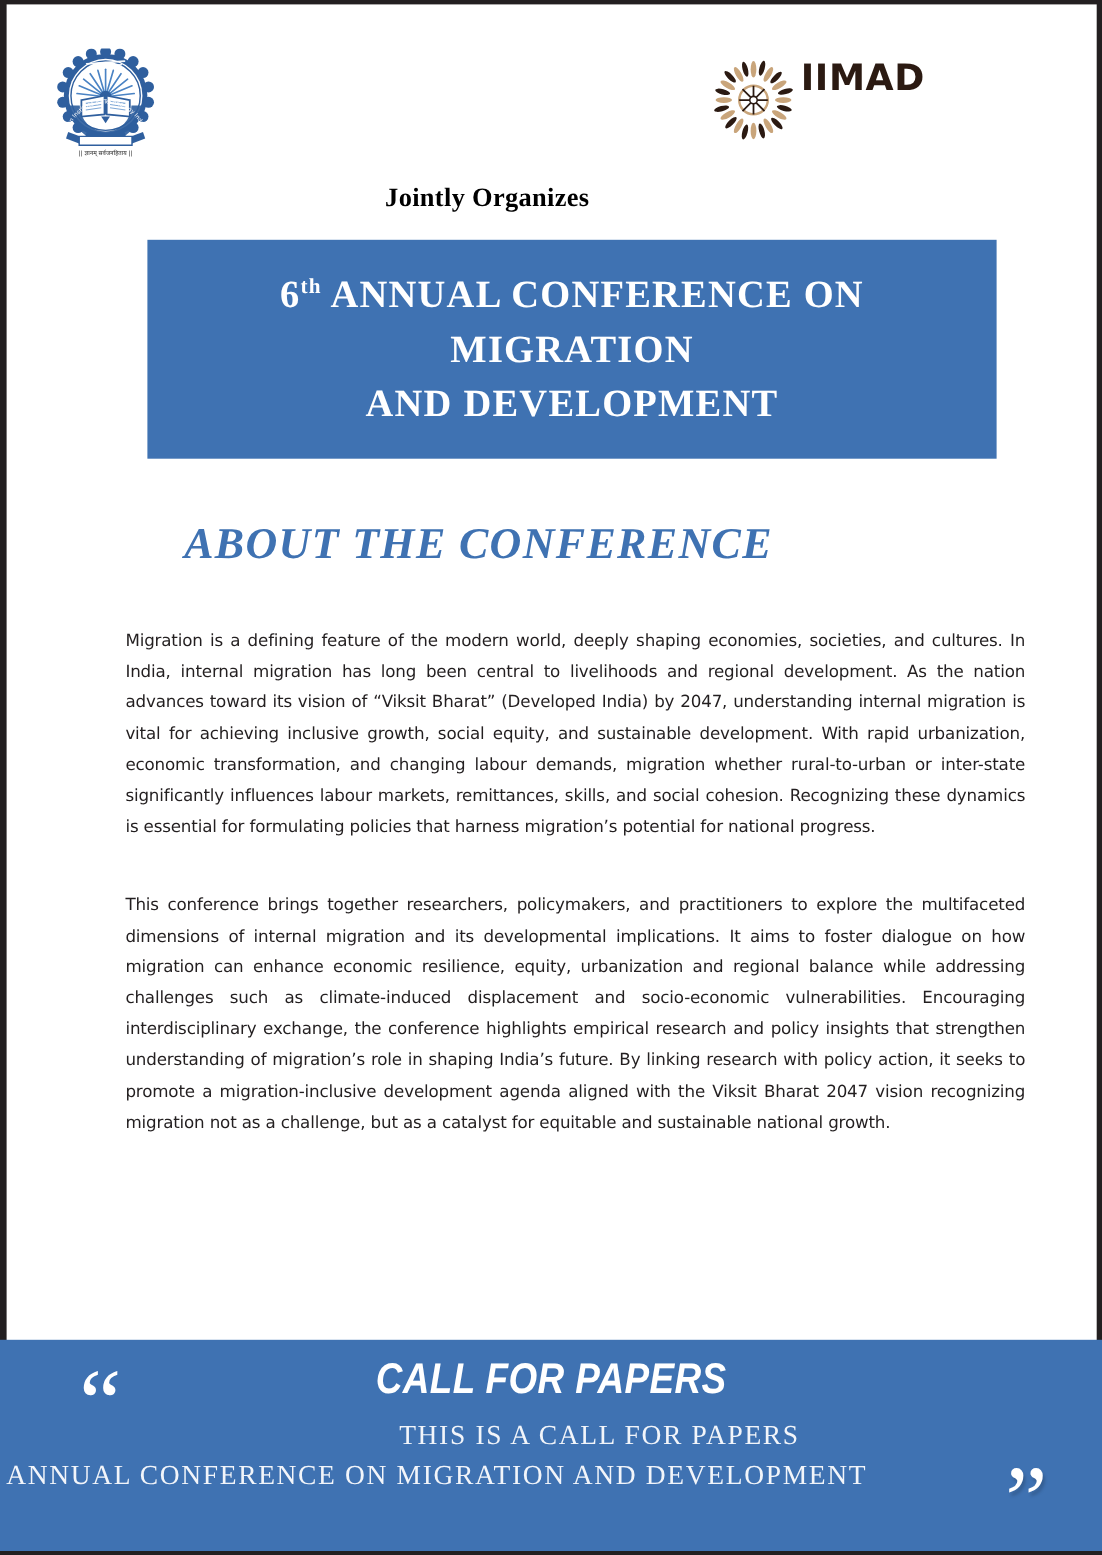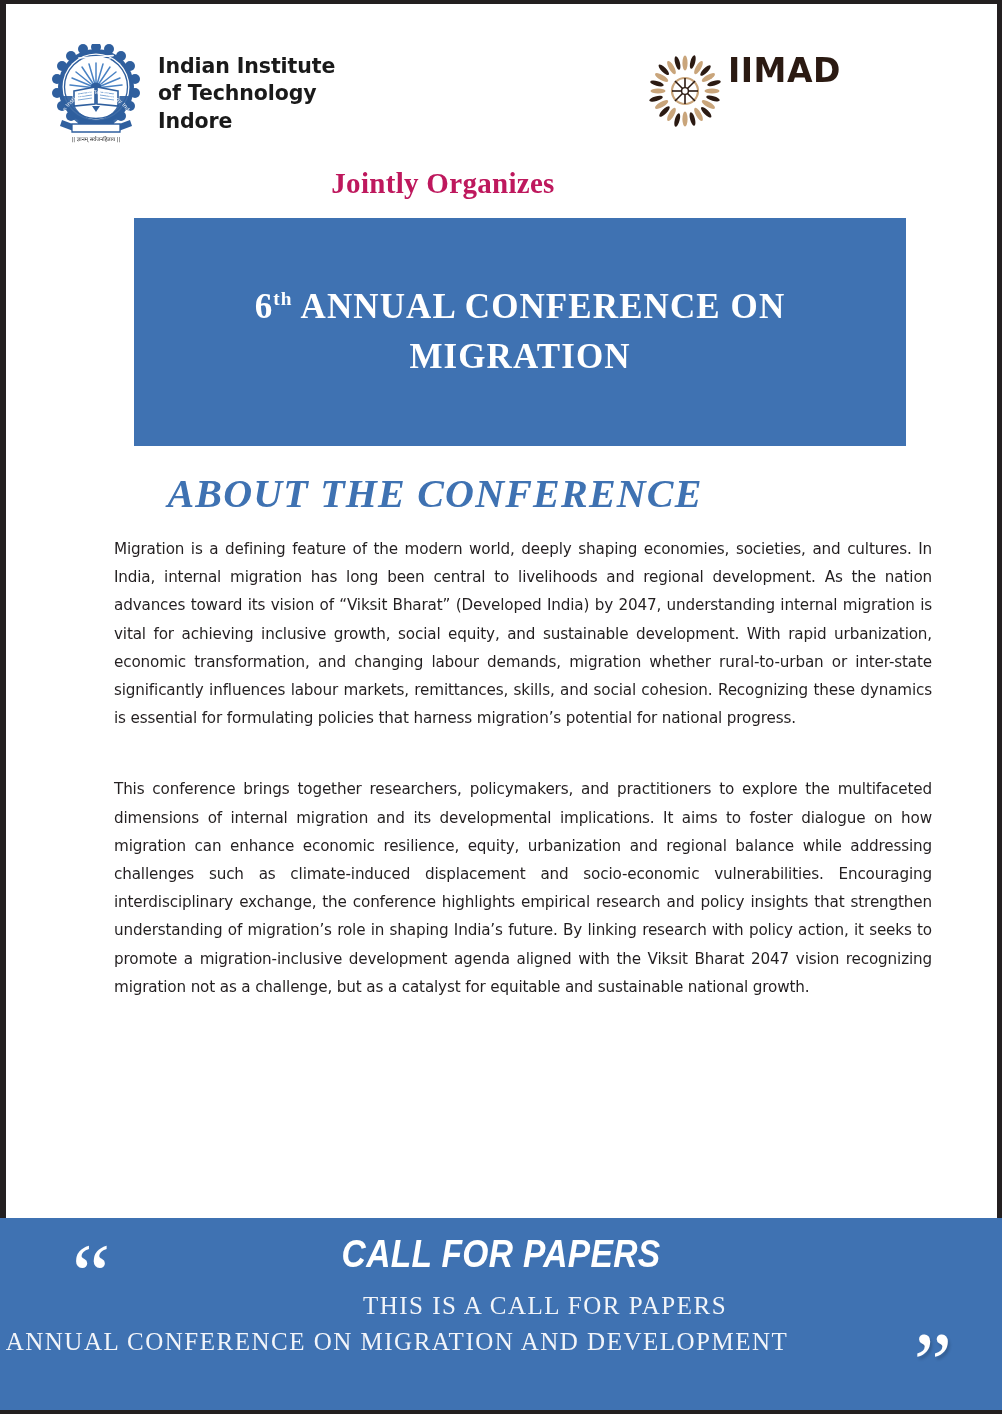--- a/index.html
+++ b/index.html
@@ -109,32 +109,32 @@
 
   
   .jointly {
     position: absolute;
     left: 0;
     top: 167px;
     width: 886px;
     text-align: center;
     font-family: "Liberation Serif", serif;
     font-weight: bold;
-    font-size: 29px;
-    color: #be185d;
+    font-size: 24px;
+    color: #000000;
     letter-spacing: 0.3px;
   }
 
   
   .title-banner {
     position: absolute;
     left: 134px;
     top: 218px;
     width: 772px;
-    height: 228px;
+    height: 199px;
     background: #3f72b2;
     display: flex;
     align-items: center;
     justify-content: center;
   }
   .title-text {
     font-family: "Liberation Serif", serif;
     font-weight: bold;
     color: #ffffff;
     font-size: 35px;
@@ -161,21 +161,21 @@
     font-weight: bold;
     font-size: 40px;
     color: #3f72b2;
     letter-spacing: 1.2px;
   }
 
   
   .body-copy {
     position: absolute;
     left: 114px;
-    top: 535px;
+    top: 568px;
     width: 818px;
   }
   .para {
     font-family: "DejaVu Sans", sans-serif;
     font-size: 15.2px;
     line-height: 28.2px;
     color: #231f20;
     text-align: justify;
     margin: 0;
     letter-spacing: -0.15px;
@@ -339,25 +339,20 @@
 
             <g fill="#2f5f9e">
               <path d="M14 76 L30 82 L28 88 L12 82 Z"></path>
               <path d="M82 76 L66 82 L68 88 L84 82 Z"></path>
               <path d="M24 80 L72 80 L72 88 L24 88 Z" fill="#ffffff" stroke="#2f5f9e" stroke-width="1.3"></path>
             </g>
             <text x="48" y="97" text-anchor="middle" font-family="DejaVu Sans, sans-serif" font-size="5.4" fill="#1a1a1a">|| ज्ञानम् सर्वजनहिताय ||</text>
           </g>
         </svg>
       </div>
-      <div class="iit-text">
-        <div>Indian Institute</div>
-        <div>of Technology</div>
-        <div>Indore</div>
-      </div>
     </div>
 
     <div class="iimad-block">
       <div class="iimad-mark">
         <svg viewBox="0 0 78 78" width="78" height="78" aria-hidden="true">
           <g>
 
             <g id="petals">
               <g transform="rotate(0 39 39)">
                   <ellipse cx="39" cy="11" rx="2.6" ry="7.5" fill="#c9a57b"></ellipse>
@@ -448,20 +443,21 @@
         <div class="iimad-name">IIMAD</div>
       </div>
     </div>
   </div>
 
   <div class="jointly">Jointly Organizes</div>
 
   <div class="title-banner">
     <div class="title-text">
       <span>6</span><sup>th</sup><span> ANNUAL CONFERENCE ON MIGRATION</span><br>
+      <span>AND DEVELOPMENT</span>
     </div>
   </div>
 
   <div class="about-heading">ABOUT THE CONFERENCE</div>
 
   <div class="body-copy">
     <p class="para">Migration is a defining feature of the modern world, deeply shaping economies, societies, and cultures. In India, internal migration has long been central to livelihoods and regional development. As the nation advances toward its vision of “Viksit Bharat” (Developed India) by 2047, understanding internal migration is vital for achieving inclusive growth, social equity, and sustainable development. With rapid urbanization, economic transformation, and changing labour demands, migration whether rural-to-urban or inter-state significantly influences labour markets, remittances, skills, and social cohesion. Recognizing these dynamics is essential for formulating policies that harness migration’s potential for national progress.</p>
     <p class="para">This conference brings together researchers, policymakers, and practitioners to explore the multifaceted dimensions of internal migration and its developmental implications. It aims to foster dialogue on how migration can enhance economic resilience, equity, urbanization and regional balance while addressing challenges such as climate-induced displacement and socio-economic vulnerabilities. Encouraging interdisciplinary exchange, the conference highlights empirical research and policy insights that strengthen understanding of migration’s role in shaping India’s future. By linking research with policy action, it seeks to promote a migration-inclusive development agenda aligned with the Viksit Bharat 2047 vision recognizing migration not as a challenge, but as a catalyst for equitable and sustainable national growth.</p>
   </div>
 

